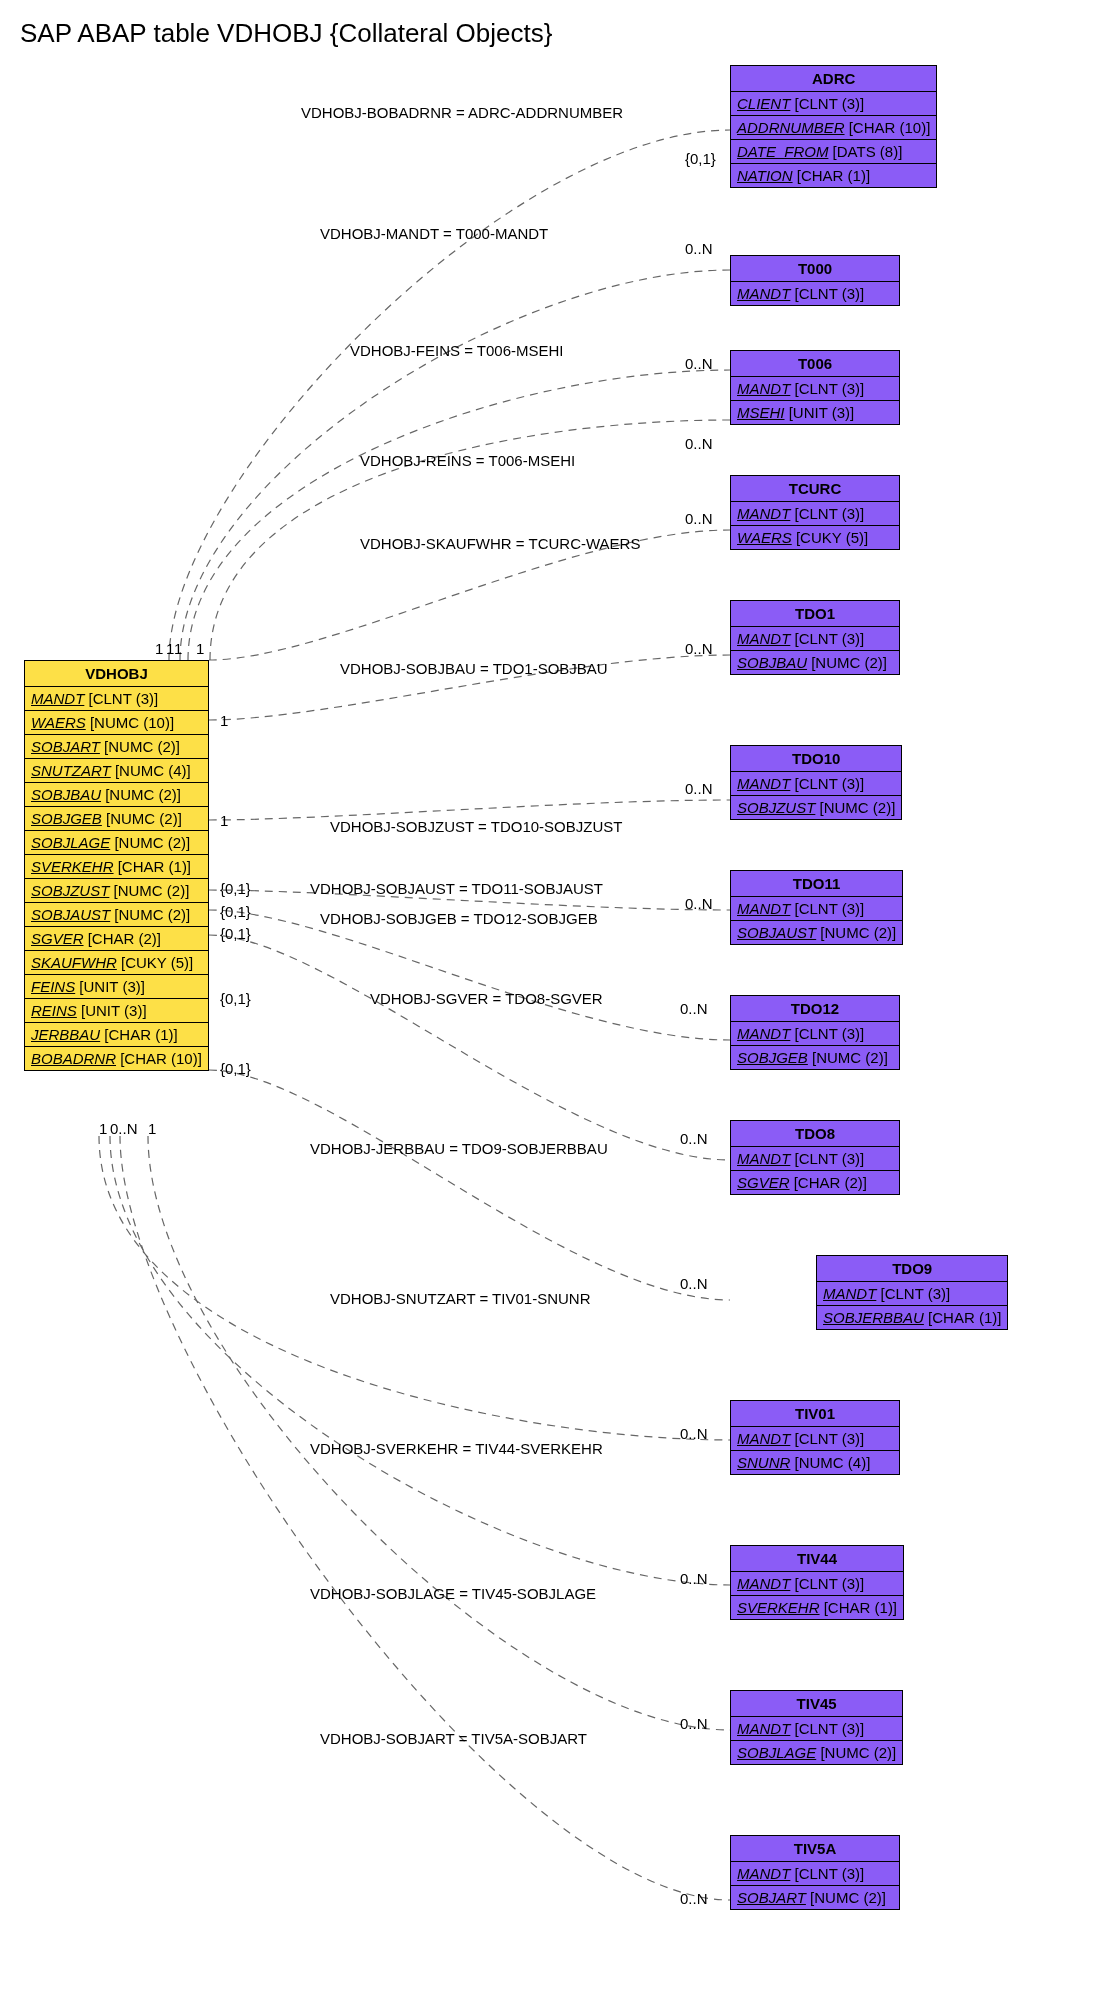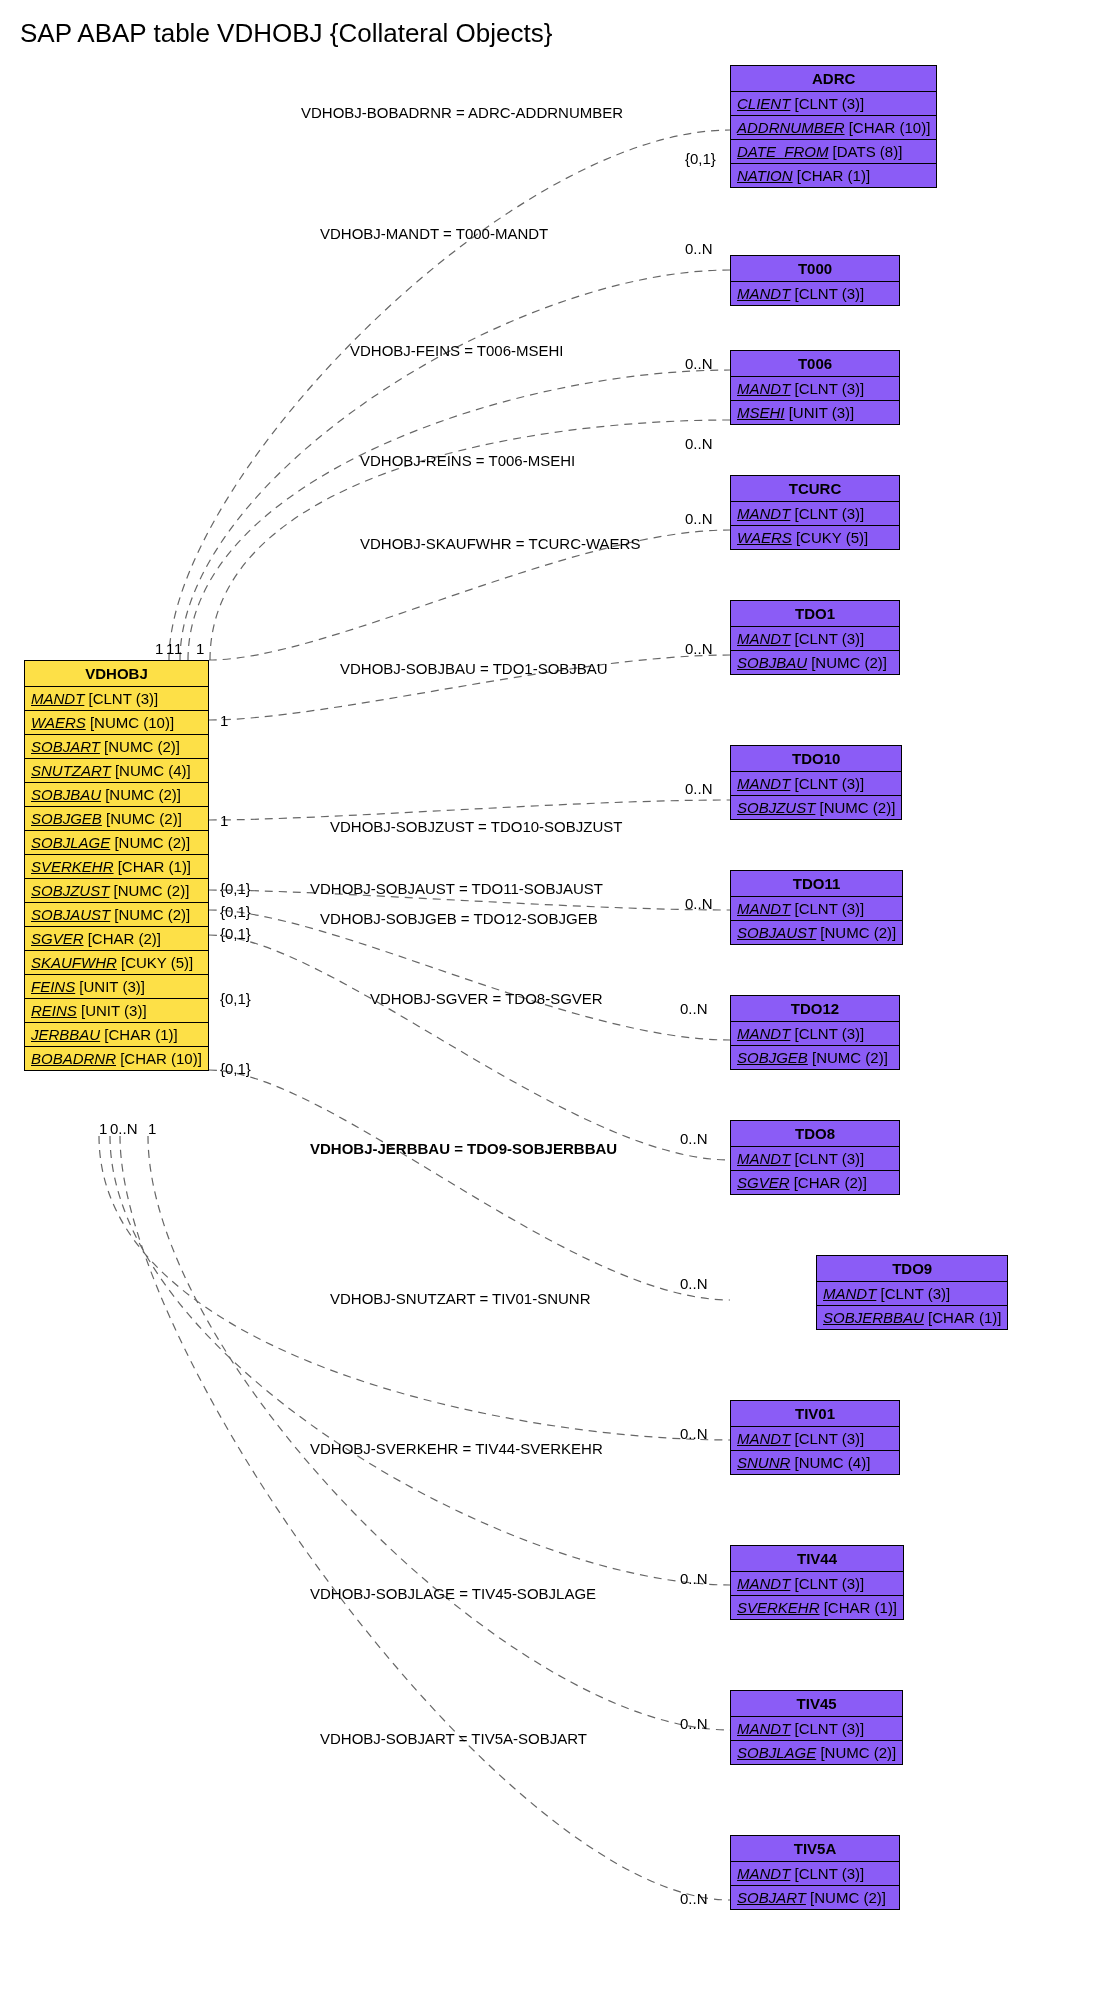--- a/index.html
+++ b/index.html
@@ -199,21 +199,21 @@
     <div class="card-label" style="left: 220px; top: 812px;">1</div>
     <div class="card-label" style="left: 685px; top: 780px;">0..N</div>
     <div class="edge-label" style="left: 310px; top: 880px;">VDHOBJ-SOBJAUST = TDO11-SOBJAUST</div>
     <div class="card-label" style="left: 220px; top: 880px;">{0,1}</div>
     <div class="card-label" style="left: 685px; top: 895px;">0..N</div>
     <div class="edge-label" style="left: 320px; top: 910px;">VDHOBJ-SOBJGEB = TDO12-SOBJGEB</div>
     <div class="card-label" style="left: 220px; top: 903px;">{0,1}</div>
     <div class="edge-label" style="left: 370px; top: 990px;">VDHOBJ-SGVER = TDO8-SGVER</div>
     <div class="card-label" style="left: 220px; top: 925px;">{0,1}</div>
     <div class="card-label" style="left: 680px; top: 1000px;">0..N</div>
-    <div class="edge-label" style="left: 310px; top: 1140px; font-weight: bold;">VDHOBJ-JERBBAU = TDO9-SOBJERBBAU</div>
+    <div class="edge-label" style="left: 310px; top: 1140px;">VDHOBJ-JERBBAU = TDO9-SOBJERBBAU</div>
     <div class="card-label" style="left: 220px; top: 990px;">{0,1}</div>
     <div class="card-label" style="left: 680px; top: 1130px;">0..N</div>
     <div class="card-label" style="left: 220px; top: 1060px;">{0,1}</div>
     <div class="edge-label" style="left: 330px; top: 1290px;">VDHOBJ-SNUTZART = TIV01-SNUNR</div>
     <div class="card-label" style="left: 99px; top: 1120px;">1</div>
     <div class="card-label" style="left: 680px; top: 1275px;">0..N</div>
     <div class="edge-label" style="left: 310px; top: 1440px;">VDHOBJ-SVERKEHR = TIV44-SVERKEHR</div>
     <div class="card-label" style="left: 110px; top: 1120px;">0..N</div>
     <div class="card-label" style="left: 680px; top: 1425px;">0..N</div>
     <div class="edge-label" style="left: 310px; top: 1585px;">VDHOBJ-SOBJLAGE = TIV45-SOBJLAGE</div>

